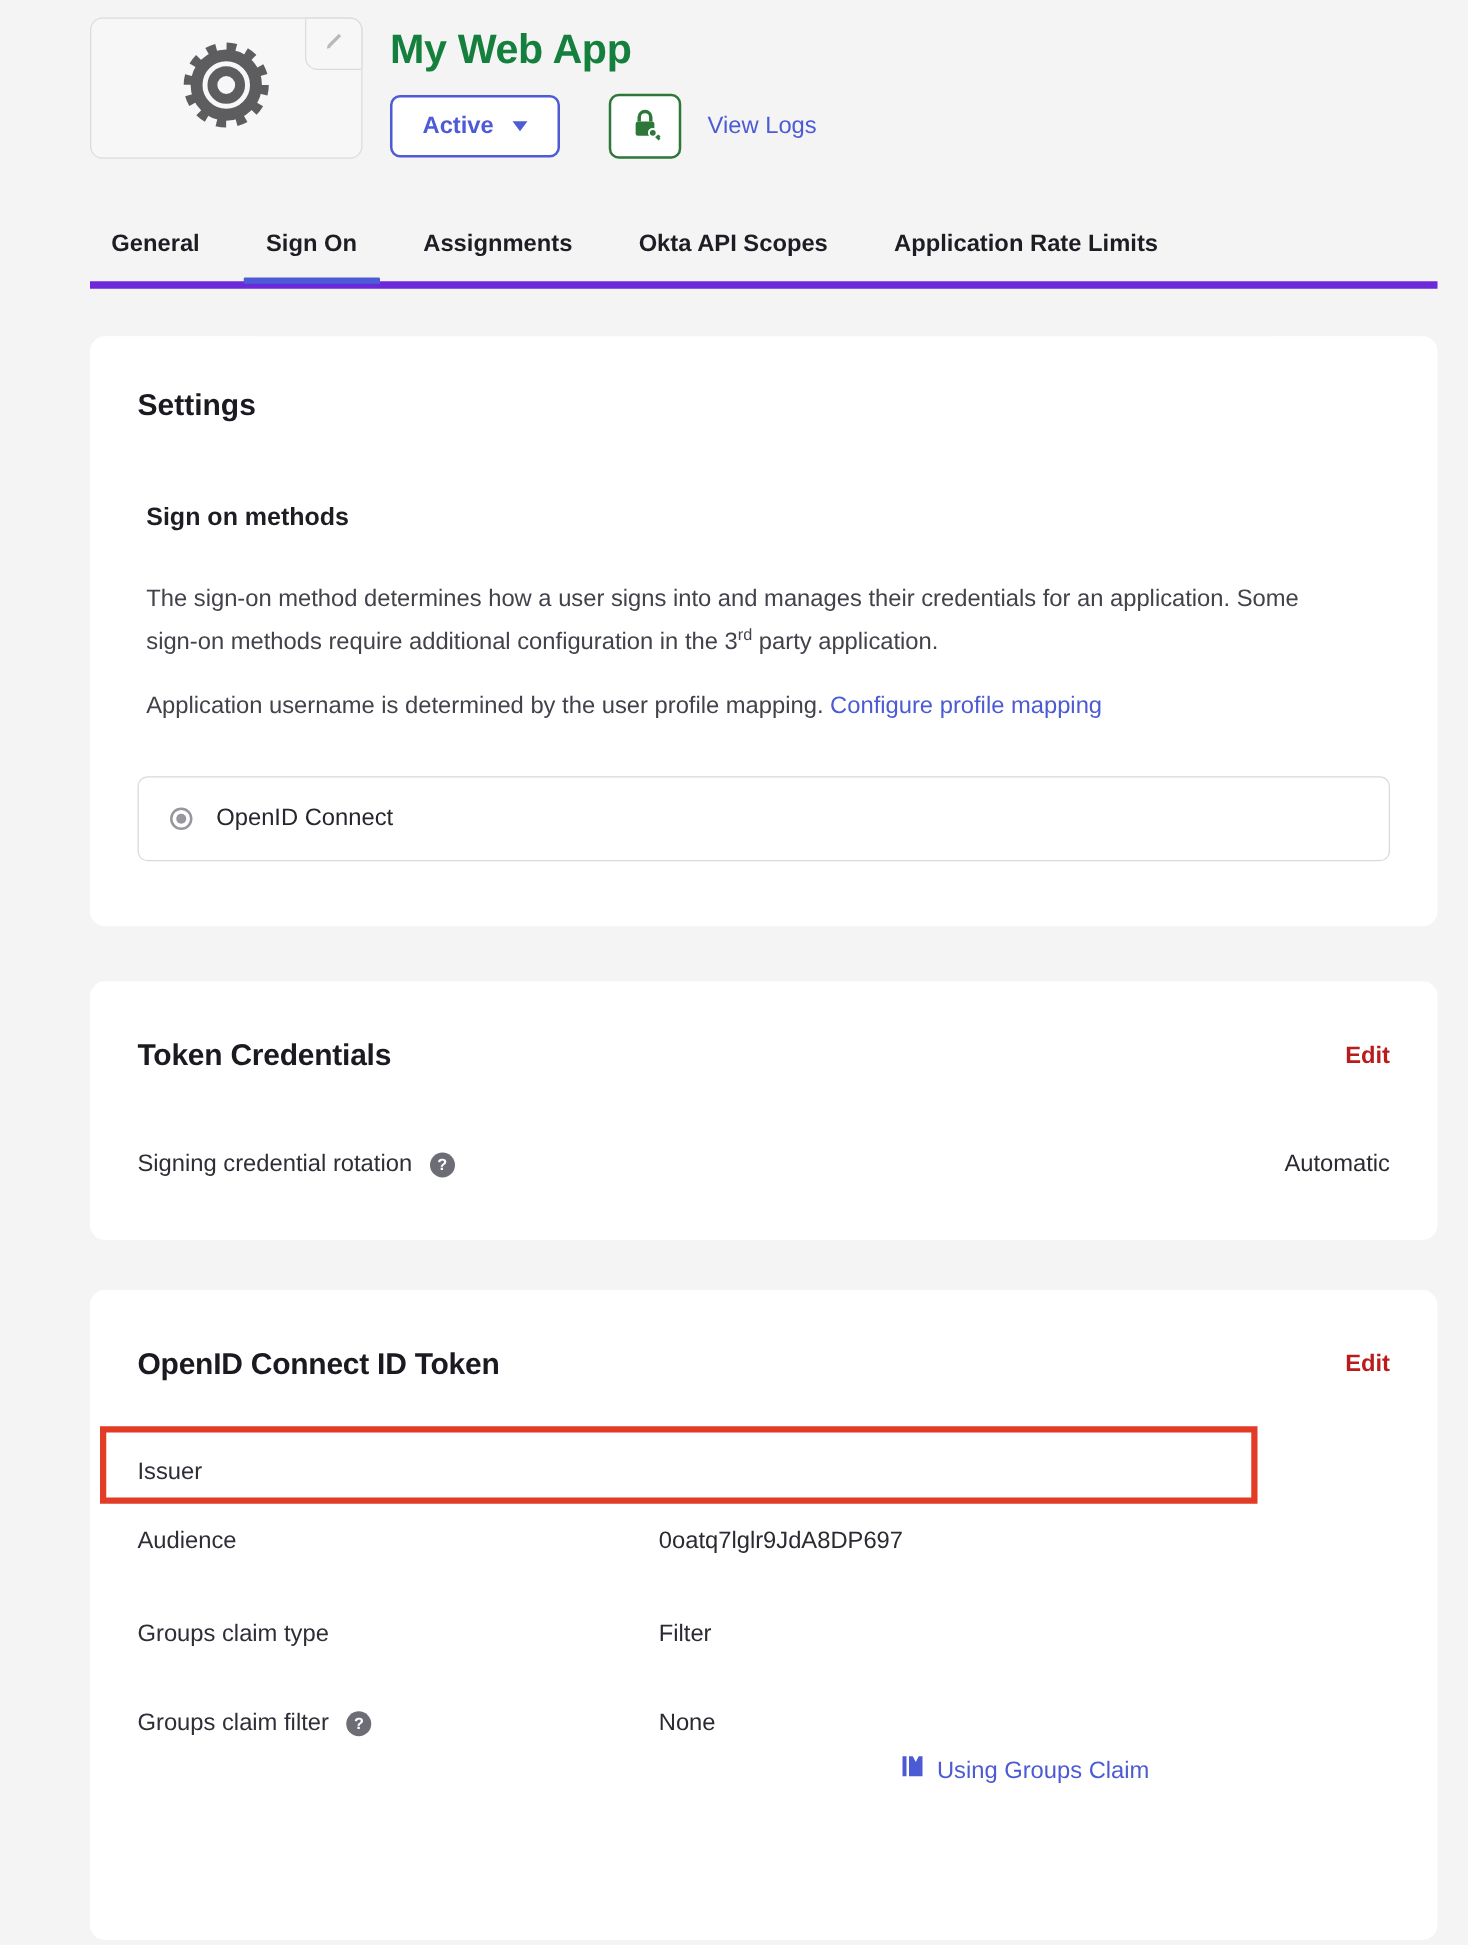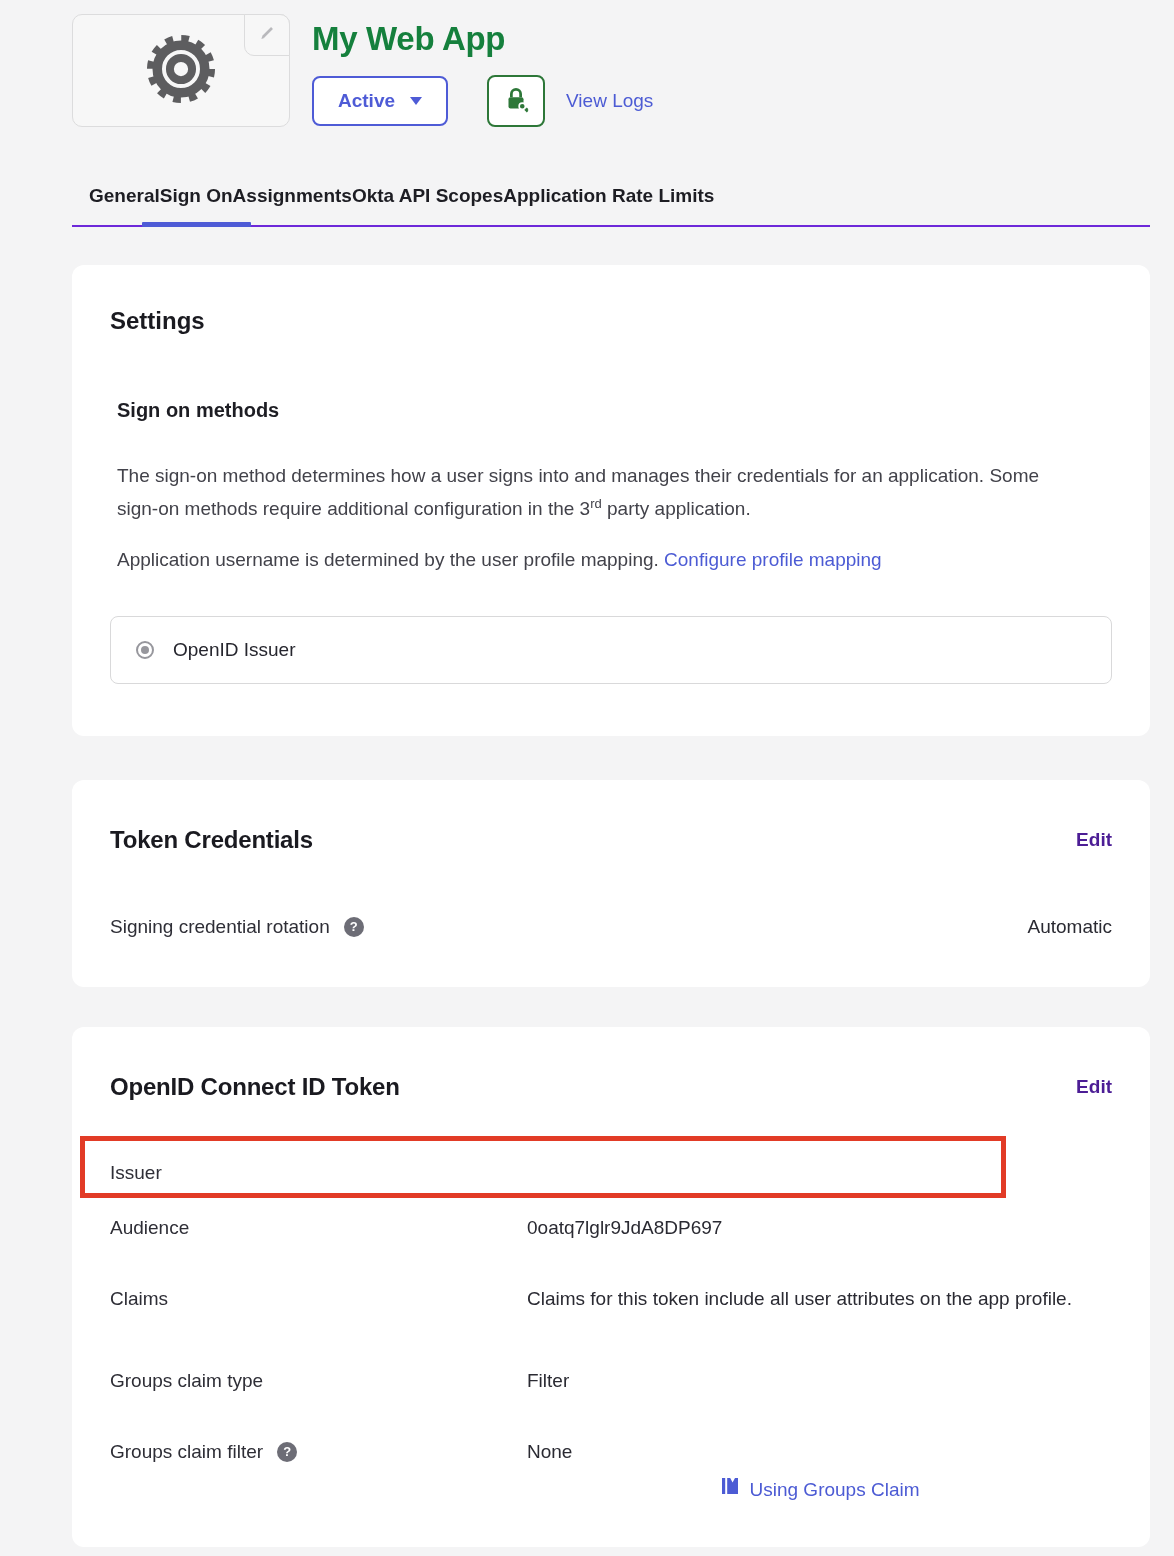--- a/index.html
+++ b/index.html
@@ -56,22 +56,22 @@
     border: 2px solid #2d7738; border-radius: 8px;
     display: flex; align-items: center; justify-content: center;
     cursor: pointer;
   }
   .view-logs { margin-left: 21px; color: #4c5bd4; font-size: 19px; cursor: pointer; text-decoration: none; }
 
   
   .tabs {
     margin: 58px 24px 12px 72px;
     padding-left: 17px;
-    display: flex; 
-    border-bottom: 2px solid #6d28d9;
+    display: flex; gap: 53px;
+    border-bottom: 6px solid #6d28d9;
   }
   .tab {
     font-size: 19px; font-weight: 700; color: #1d1d23;
     padding-bottom: 18px;
     position: relative; cursor: pointer;
   }
   .tab.active::after {
     content: "";
     position: absolute; left: -18px; right: -18px; bottom: -2px;
     height: 5px; background: #4e5bd6; border-radius: 1px;
@@ -81,21 +81,21 @@
   .card {
     width: 1078px; margin-left: 72px;
     background: #ffffff; border-radius: 12px;
   }
   .card-1 { margin-top: 38px; padding: 42px 38px 52px; }
   .card-2 { margin-top: 44px; padding: 46px 38px 48px; }
   .card-3 { margin-top: 40px; padding: 46px 38px 0; height: 520px; overflow: hidden; }
 
   .card-head { display: flex; justify-content: space-between; align-items: center; }
   .card-title { font-size: 24px; font-weight: 700; color: #1a1a20; letter-spacing: -0.2px; }
-  .edit-link { color: #4c1d95; font-size: 19px; font-weight: 600; cursor: pointer; text-decoration: none; }
+  .edit-link { color: #b91c1c; font-size: 19px; font-weight: 600; cursor: pointer; text-decoration: none; }
 
   
   .settings-title { font-size: 24px; font-weight: 700; color: #1a1a20; margin-bottom: 64px; }
   .settings-inner { padding-left: 7px; }
   .section-title { font-size: 20px; font-weight: 700; color: #1d1d23; margin-bottom: 40px; }
   .para { font-size: 19px; color: #42424a; line-height: 28px; max-width: 955px; }
   .para + .para { margin-top: 23px; }
   .para sup { font-size: 13px; }
   .inline-link { color: #4c5bd4; cursor: pointer; text-decoration: none; }
   .radio-panel {
@@ -205,21 +205,21 @@
 <div class="card card-1">
   <div class="settings-title">Settings</div>
   <div class="settings-inner">
     <div class="section-title">Sign on methods</div>
     <p class="para"><span>The sign-on method determines how a user signs into and manages their credentials for an application. Some sign-on methods require additional configuration in the 3</span><sup>rd</sup><span> party application.</span></p>
     <p class="para"><span>Application username is determined by the user profile mapping.</span> <a class="inline-link">Configure profile mapping</a></p>
     <div class="radio-panel">
       <span class="radio-outer">
           <span class="radio-dot"></span>
         </span>
-      <span class="radio-label">OpenID Issuer</span>
+      <span class="radio-label">OpenID Connect</span>
     </div>
   </div>
 </div>
 
 <div class="card card-2">
   <div class="card-head">
     <div class="card-title">Token Credentials</div>
     <a class="edit-link">Edit</a>
   </div>
   <div class="rows">
@@ -242,24 +242,20 @@
   <div class="row row-issuer">
     <div class="highlight-box"></div>
     <div class="row-label">Issuer</div>
   </div>
 
   <div class="row row-audience">
     <div class="row-label">Audience</div>
     <div class="row-value">0oatq7lglr9JdA8DP697</div>
   </div>
 
-  <div class="row row-claims">
-    <div class="row-label">Claims</div>
-    <div class="row-value">Claims for this token include all user attributes on the app profile.</div>
-  </div>
 
   <div class="row row-gtype">
     <div class="row-label">Groups claim type</div>
     <div class="row-value">Filter</div>
   </div>
 
   <div class="row row-gfilter">
     <div class="row-label">
       <span>Groups claim filter</span>
       <span class="help-icon">?</span>

